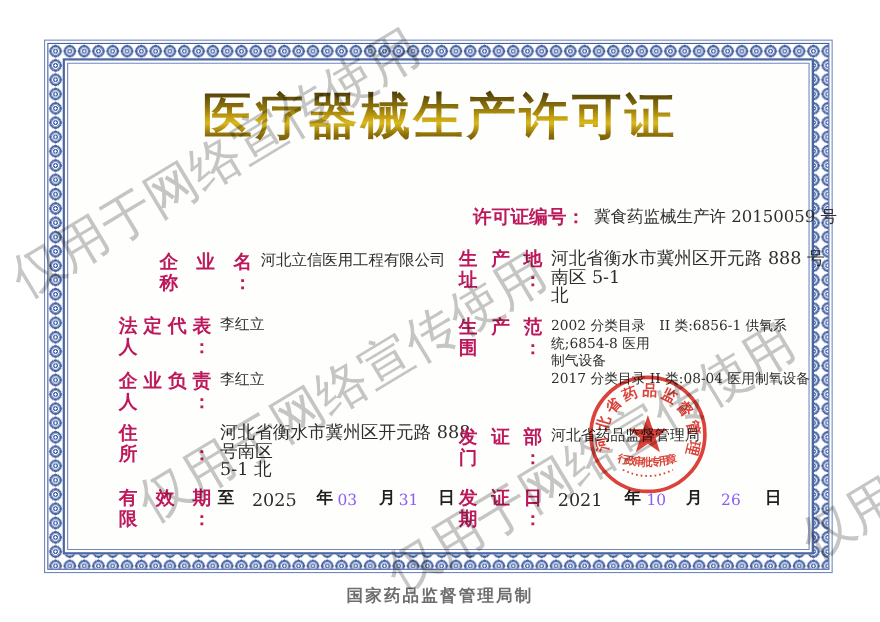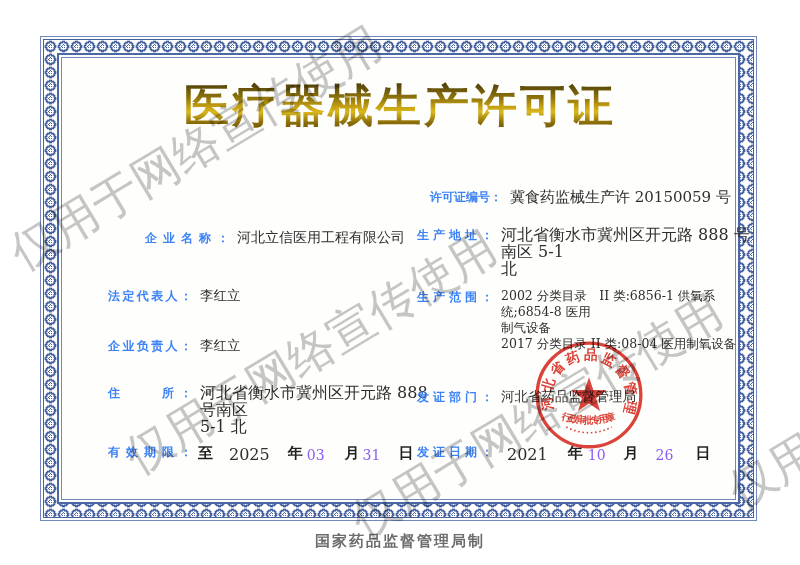--- a/index.html
+++ b/index.html
@@ -35,21 +35,21 @@
     font-size:45px; font-weight:bold; letter-spacing:3px;
     font-family:"DejaVu Sans","Liberation Sans",sans-serif;
     background:linear-gradient(180deg,#2a2104 0%,#63500a 20%,#94780c 38%,
       #c7a312 52%,#d9b81f 60%,#8a6c08 78%,#55430a 100%);
     -webkit-background-clip:text; background-clip:text; color:transparent;
   }
 
   
   .row { position:absolute; display:flex; align-items:flex-start; z-index:10; }
   .flabel {
-    font-weight:bold; color:#3b82f6; font-size:12px; flex:none;
+    font-weight:bold; color:#be185d; font-size:17px; flex:none;
     display:inline-block; text-align:justify; text-align-last:justify;
     line-height:19px;
   }
   .w84 { width:84px; } .w76 { width:76px; } .wauto { width:auto; text-align-last:auto; }
   .fvalue {
     font-family:"DejaVu Serif","Liberation Serif",serif; color:#2e2e2e;
     margin-left:8px; white-space:pre-line; line-height:17px; font-size:13.5px;
   }
   .v15 { font-size:15px; line-height:19px; }
   .v13 { font-size:16px; }

